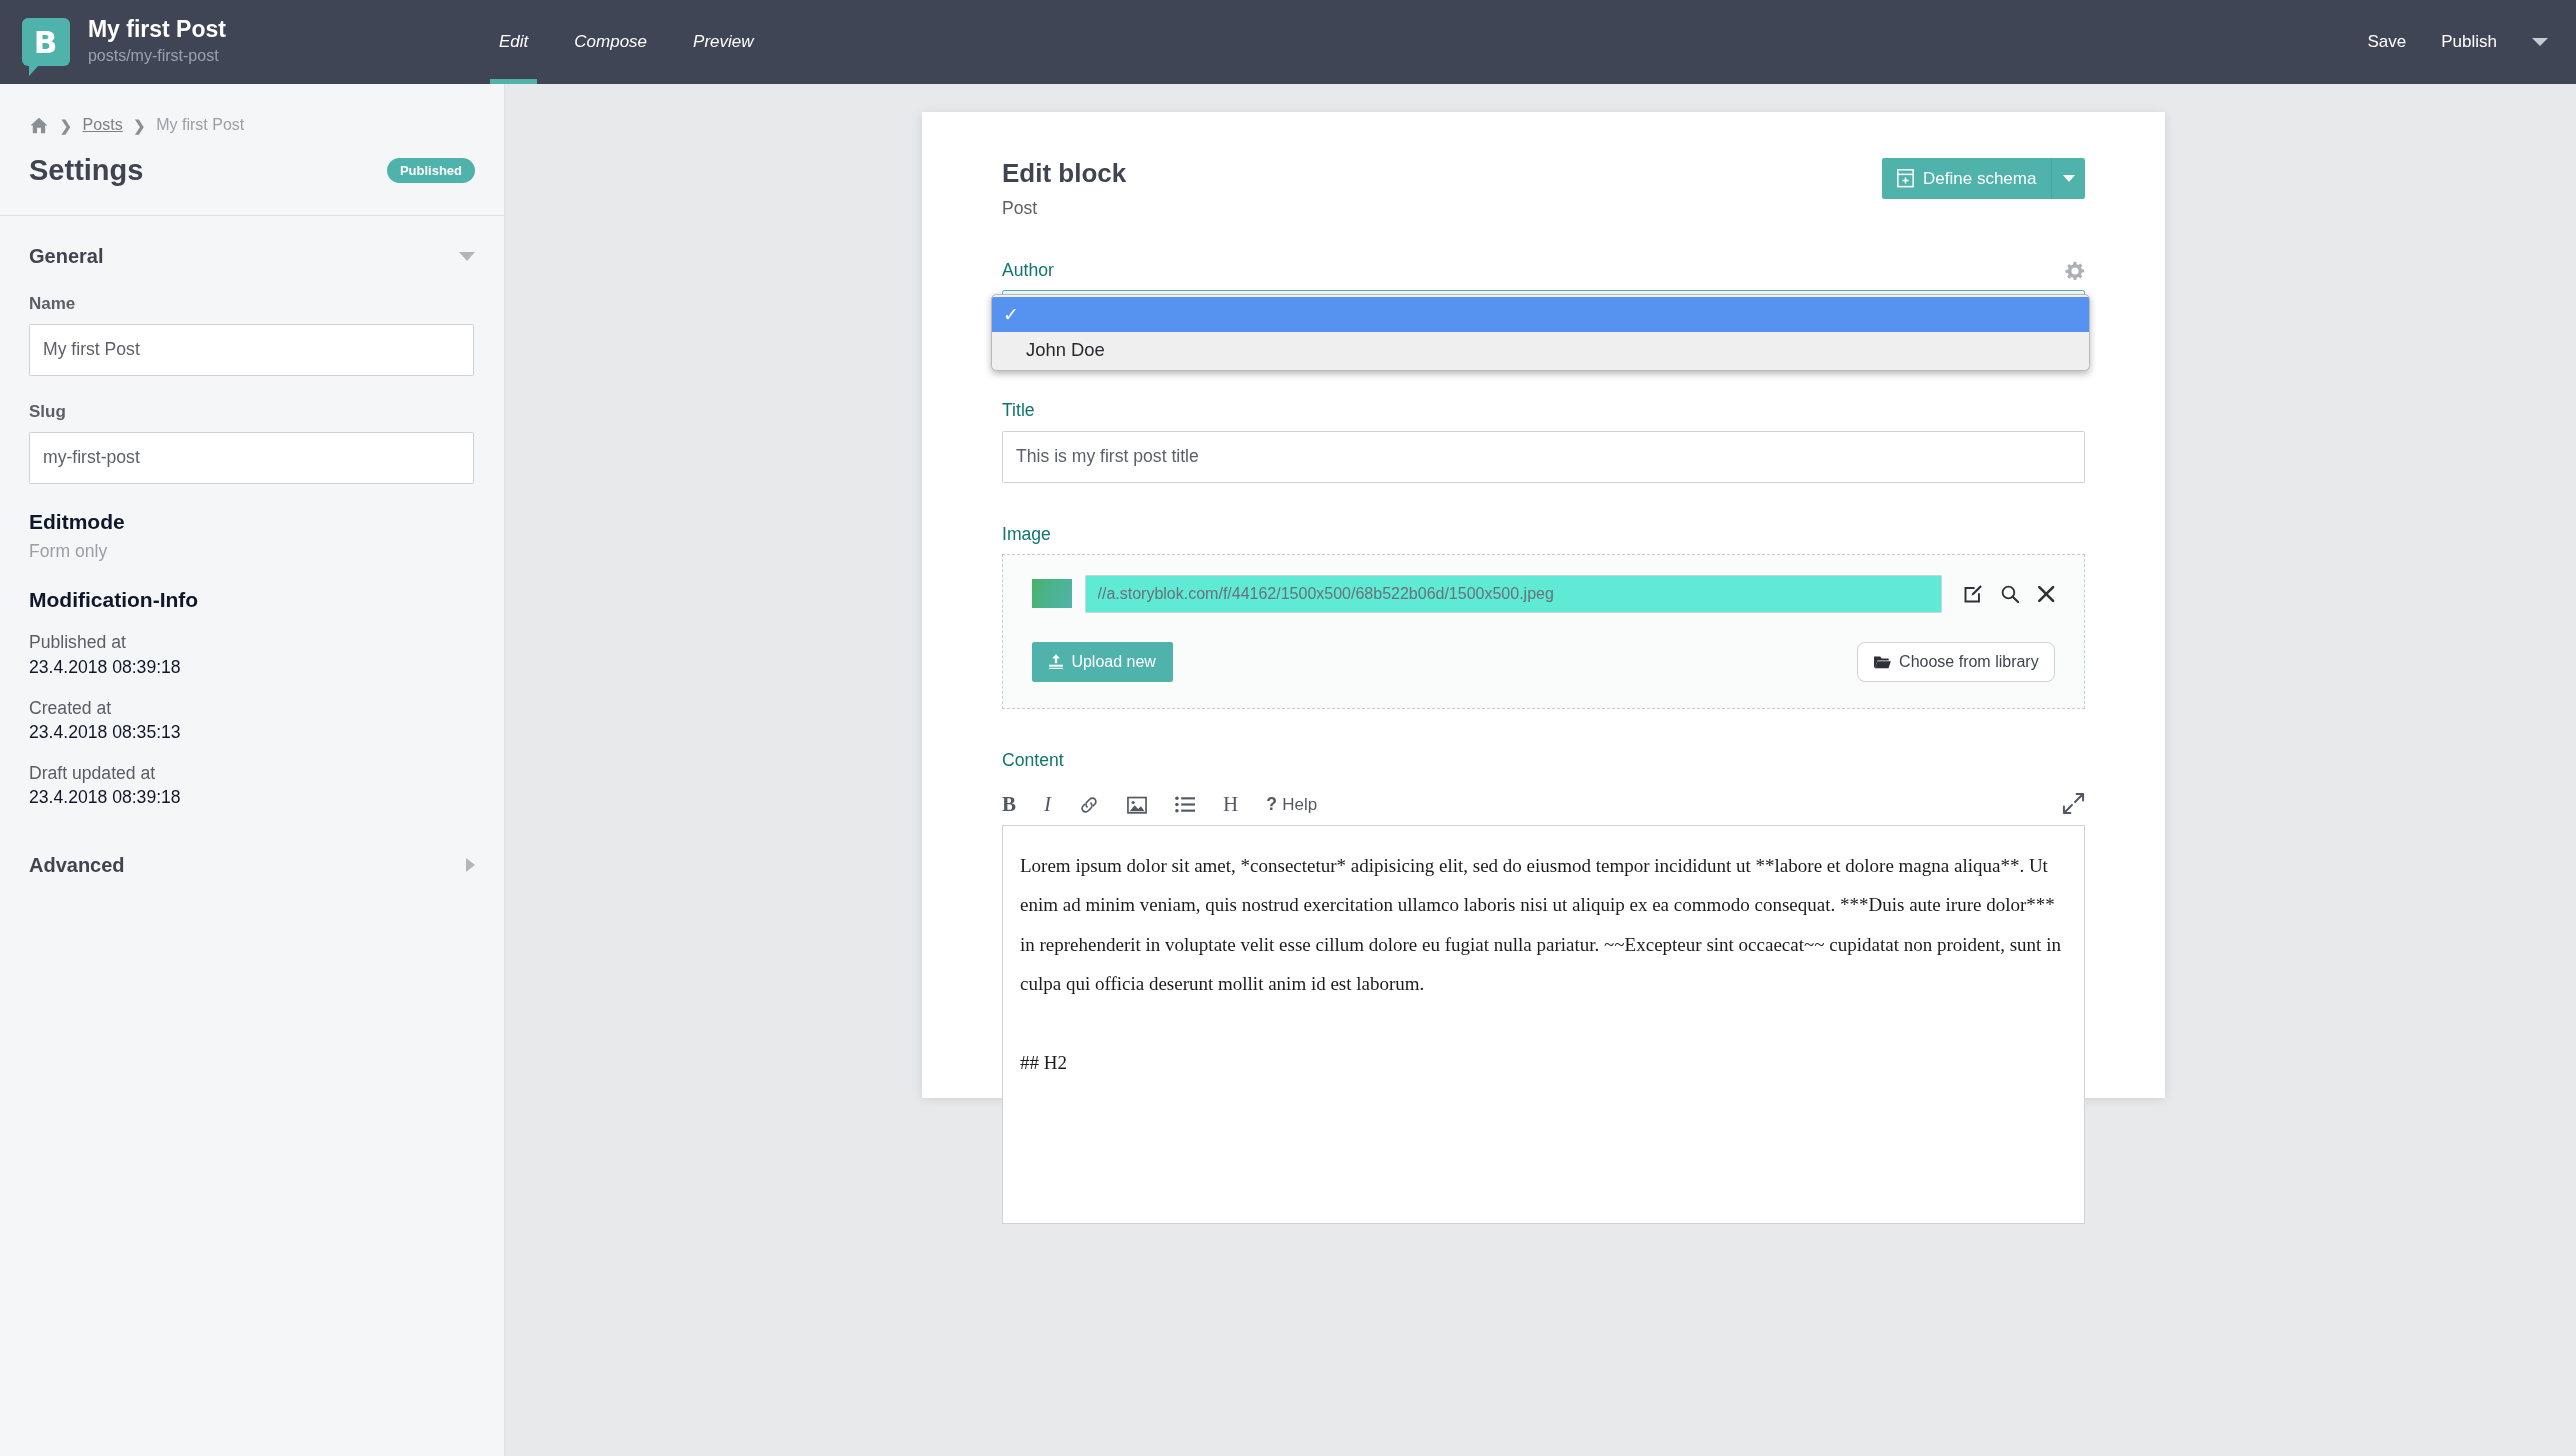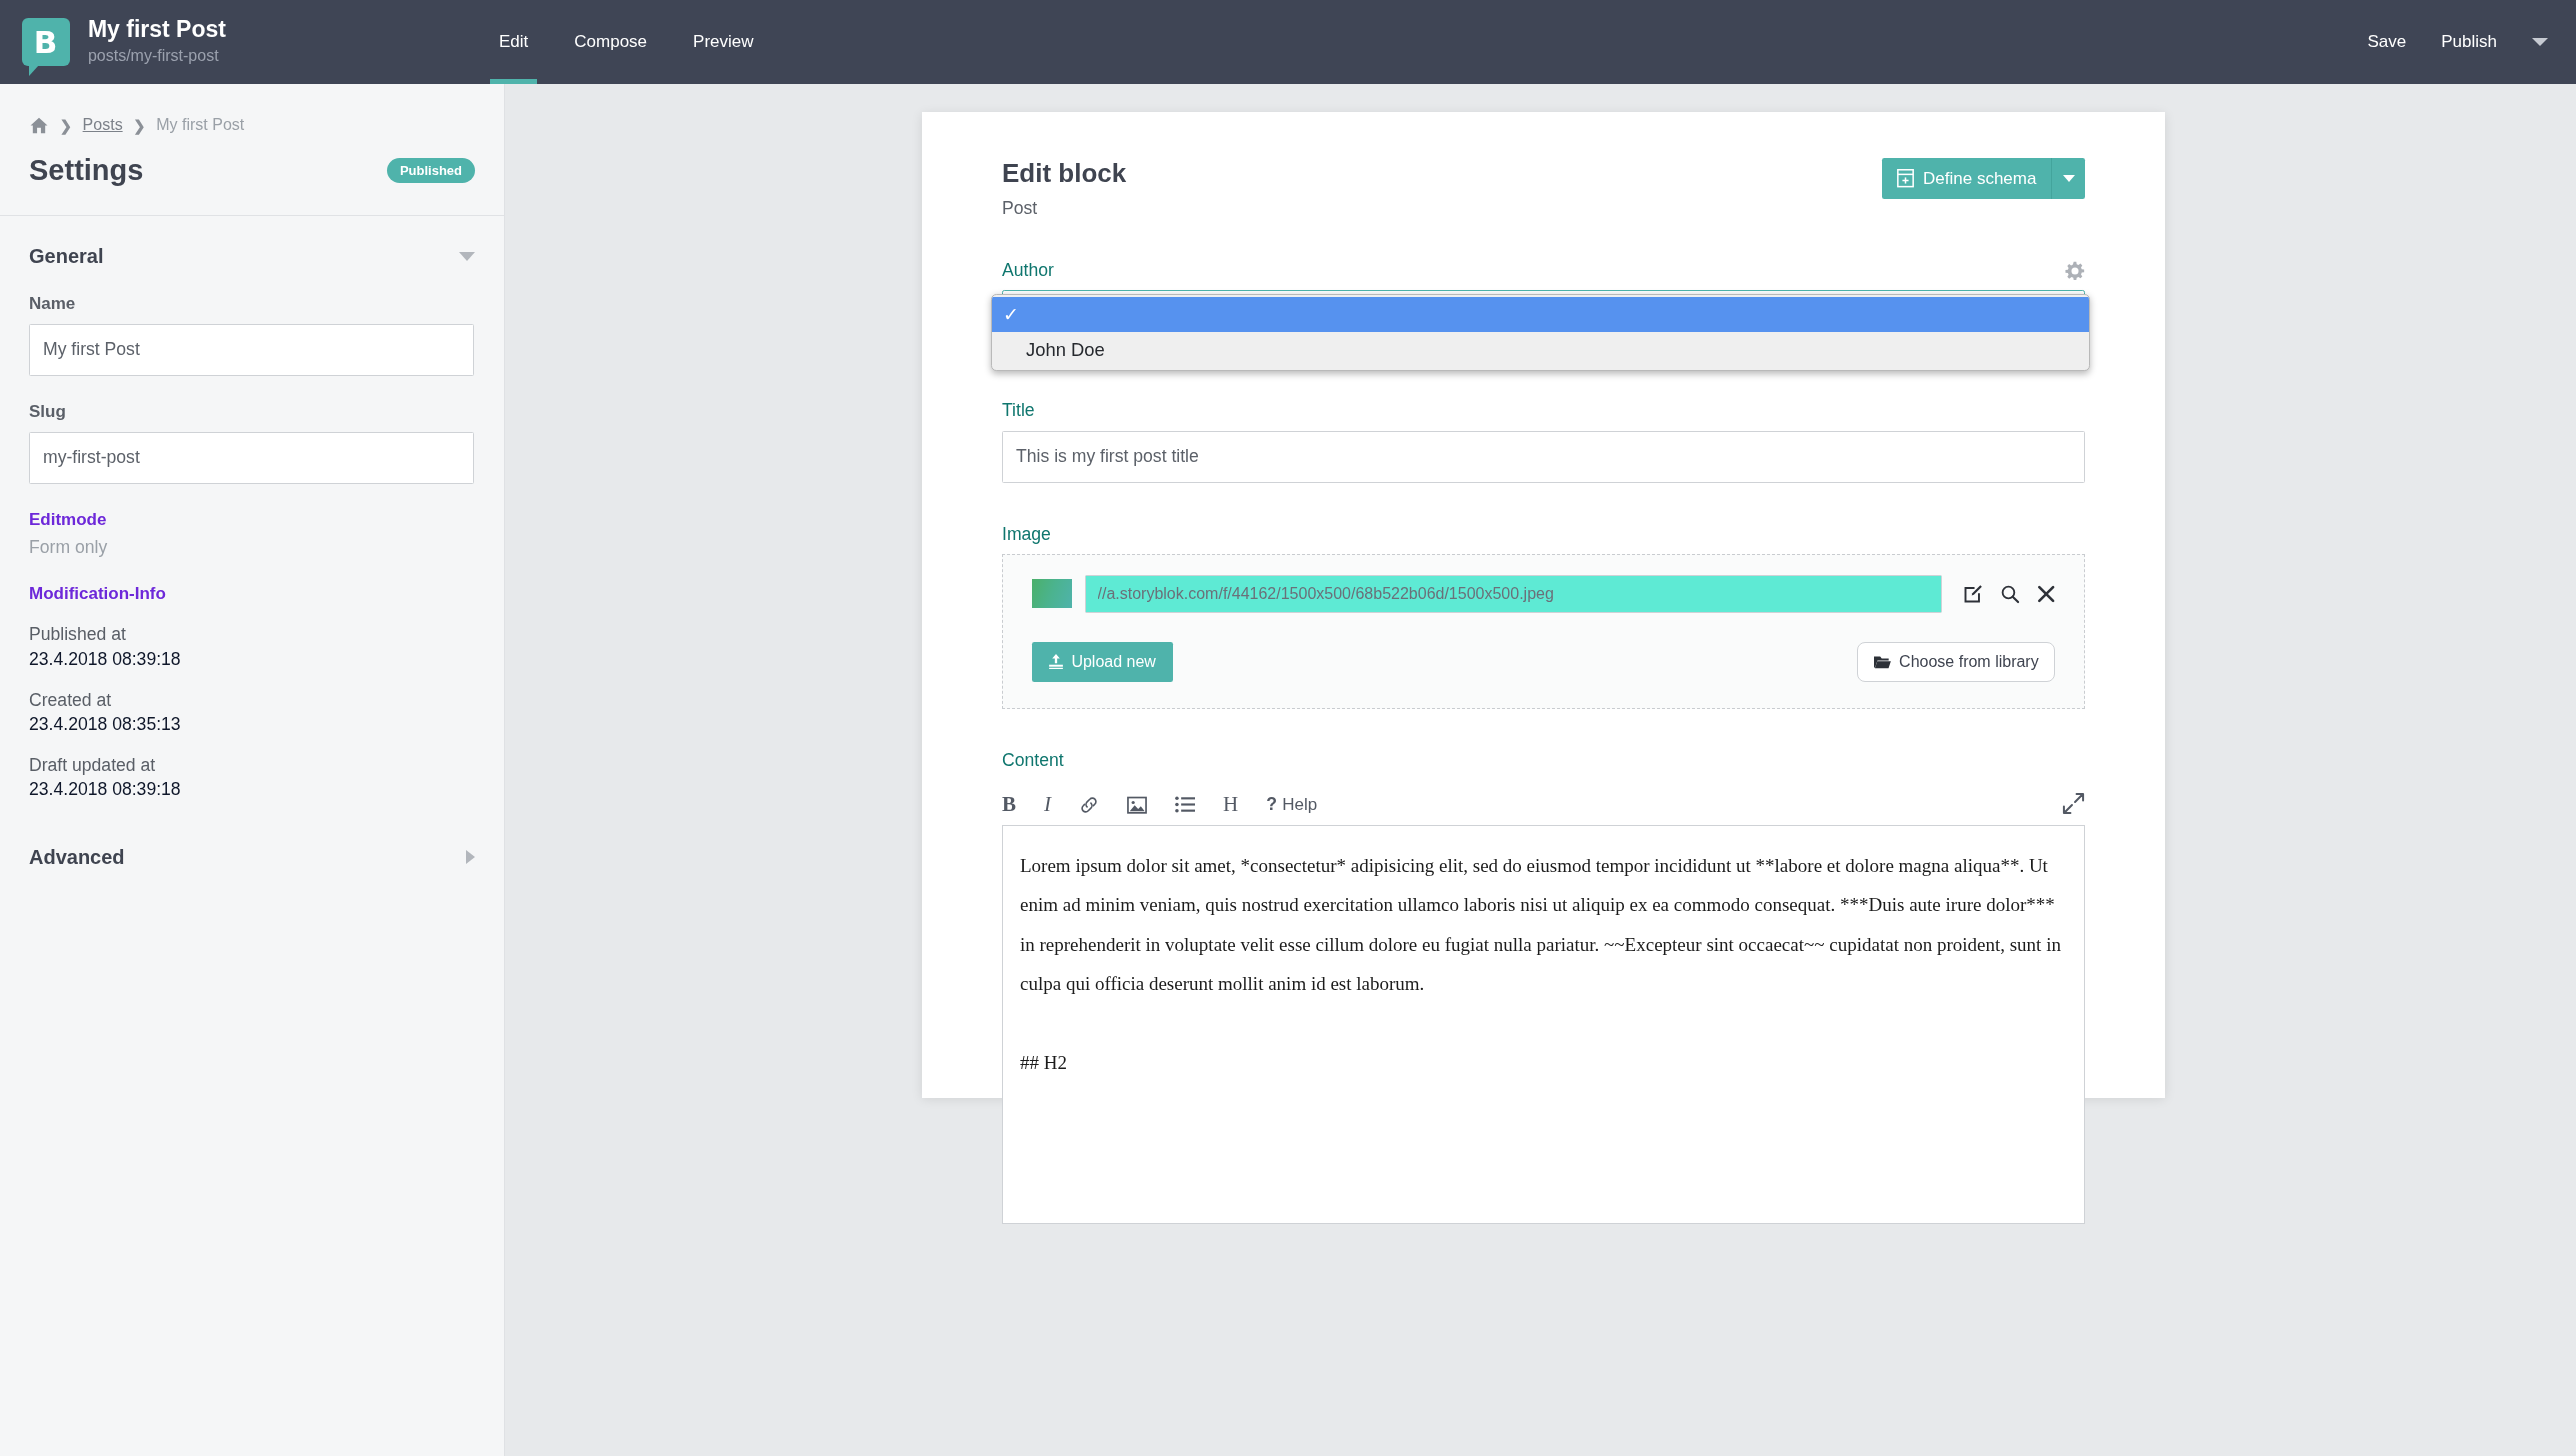--- a/index.html
+++ b/index.html
@@ -35,20 +35,21 @@
   }
   .brand-txt { margin-left: 18.4px; }
   .brand-title { color: #ffffff; font-size: 23px; font-weight: 600; line-height: 1.15; }
   .brand-sub { color: #9ba1ae; font-size: 16px; line-height: 1.4; margin-top: 2.3px; }
 
   .tabs { display: flex; align-items: stretch; height: 84px; }
   .tab {
     display: flex; align-items: center; padding: 0 23px;
     color: #ffffff; font-size: 17px; position: relative;
     cursor: pointer;
+    font-style: italic;
   }
   .tab.active:after {
     content: ""; position: absolute; left: 14px; right: 14px; bottom: 0;
     height: 4.6px; background: #4fb3ab;
   }
 
   .topbar-right {
     margin-left: auto; display: flex; align-items: center;
     padding-right: 28px; gap: 35px;
   }
@@ -106,21 +107,21 @@
   .field { padding: 0 29px; margin-top: 26px; }
   .flabel { font-size: 17px; color: #5a5f68; font-weight: 600; }
   .finput {
     margin-top: 10px; width: 445px; height: 52px;
     border: 0.8px solid #cfd2d6; background: #ffffff;
     font-size: 17.6px; color: #5c6169; padding: 0 13px;
     font-family: "Liberation Sans", sans-serif;
     border-radius: 1.5px;
   }
   .fstatic { font-size: 17.6px; color: #9aa0a7; margin-top: 7.7px; }
-  .ftext-label { font-size: 17px; color: #6d28d9; font-weight: 600; }
+  .ftext-label { font-size: 21px; color: #0f172a; font-weight: 600; }
   .info-key { font-size: 17.6px; color: #595e66; margin-top: 20px; }
   .info-val { font-size: 17.6px; color: #0f172a; margin-top: 3.1px; }
 
   
   .main {
     position: absolute; top: 84px; left: 505px;
     width: 2071px; height: 1372px;
     background: #e7e9eb;
   }
   .card {

